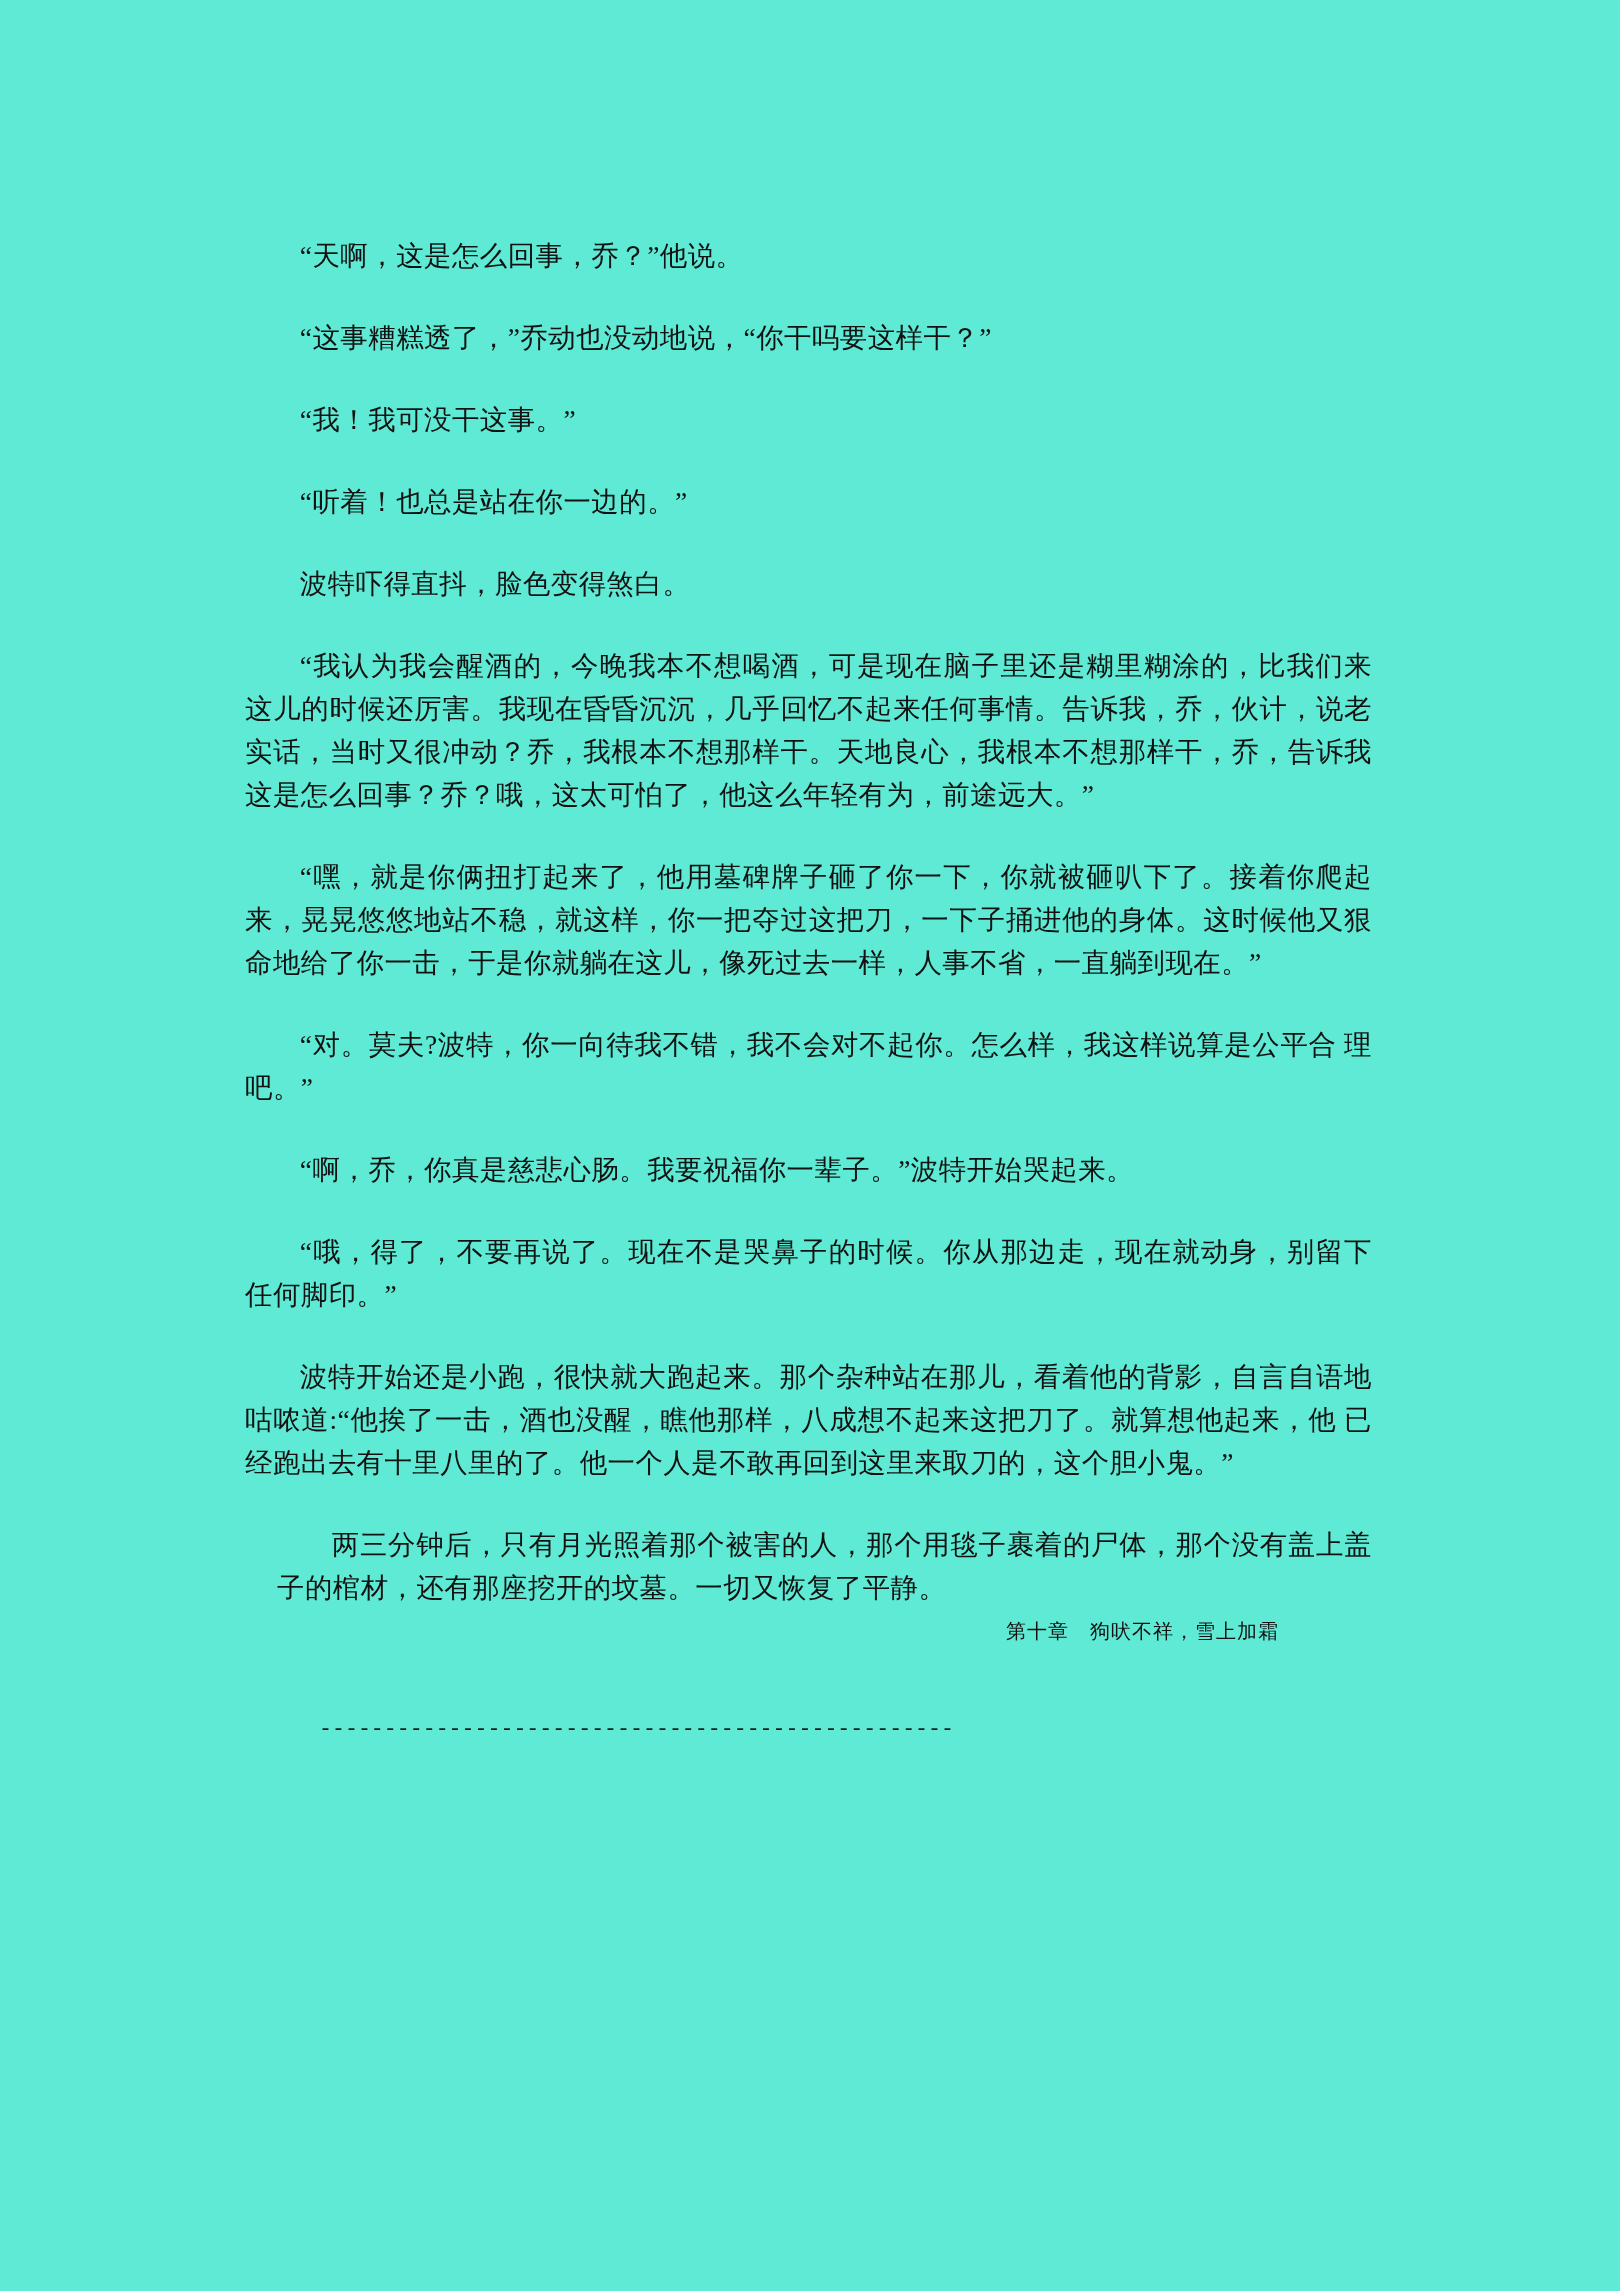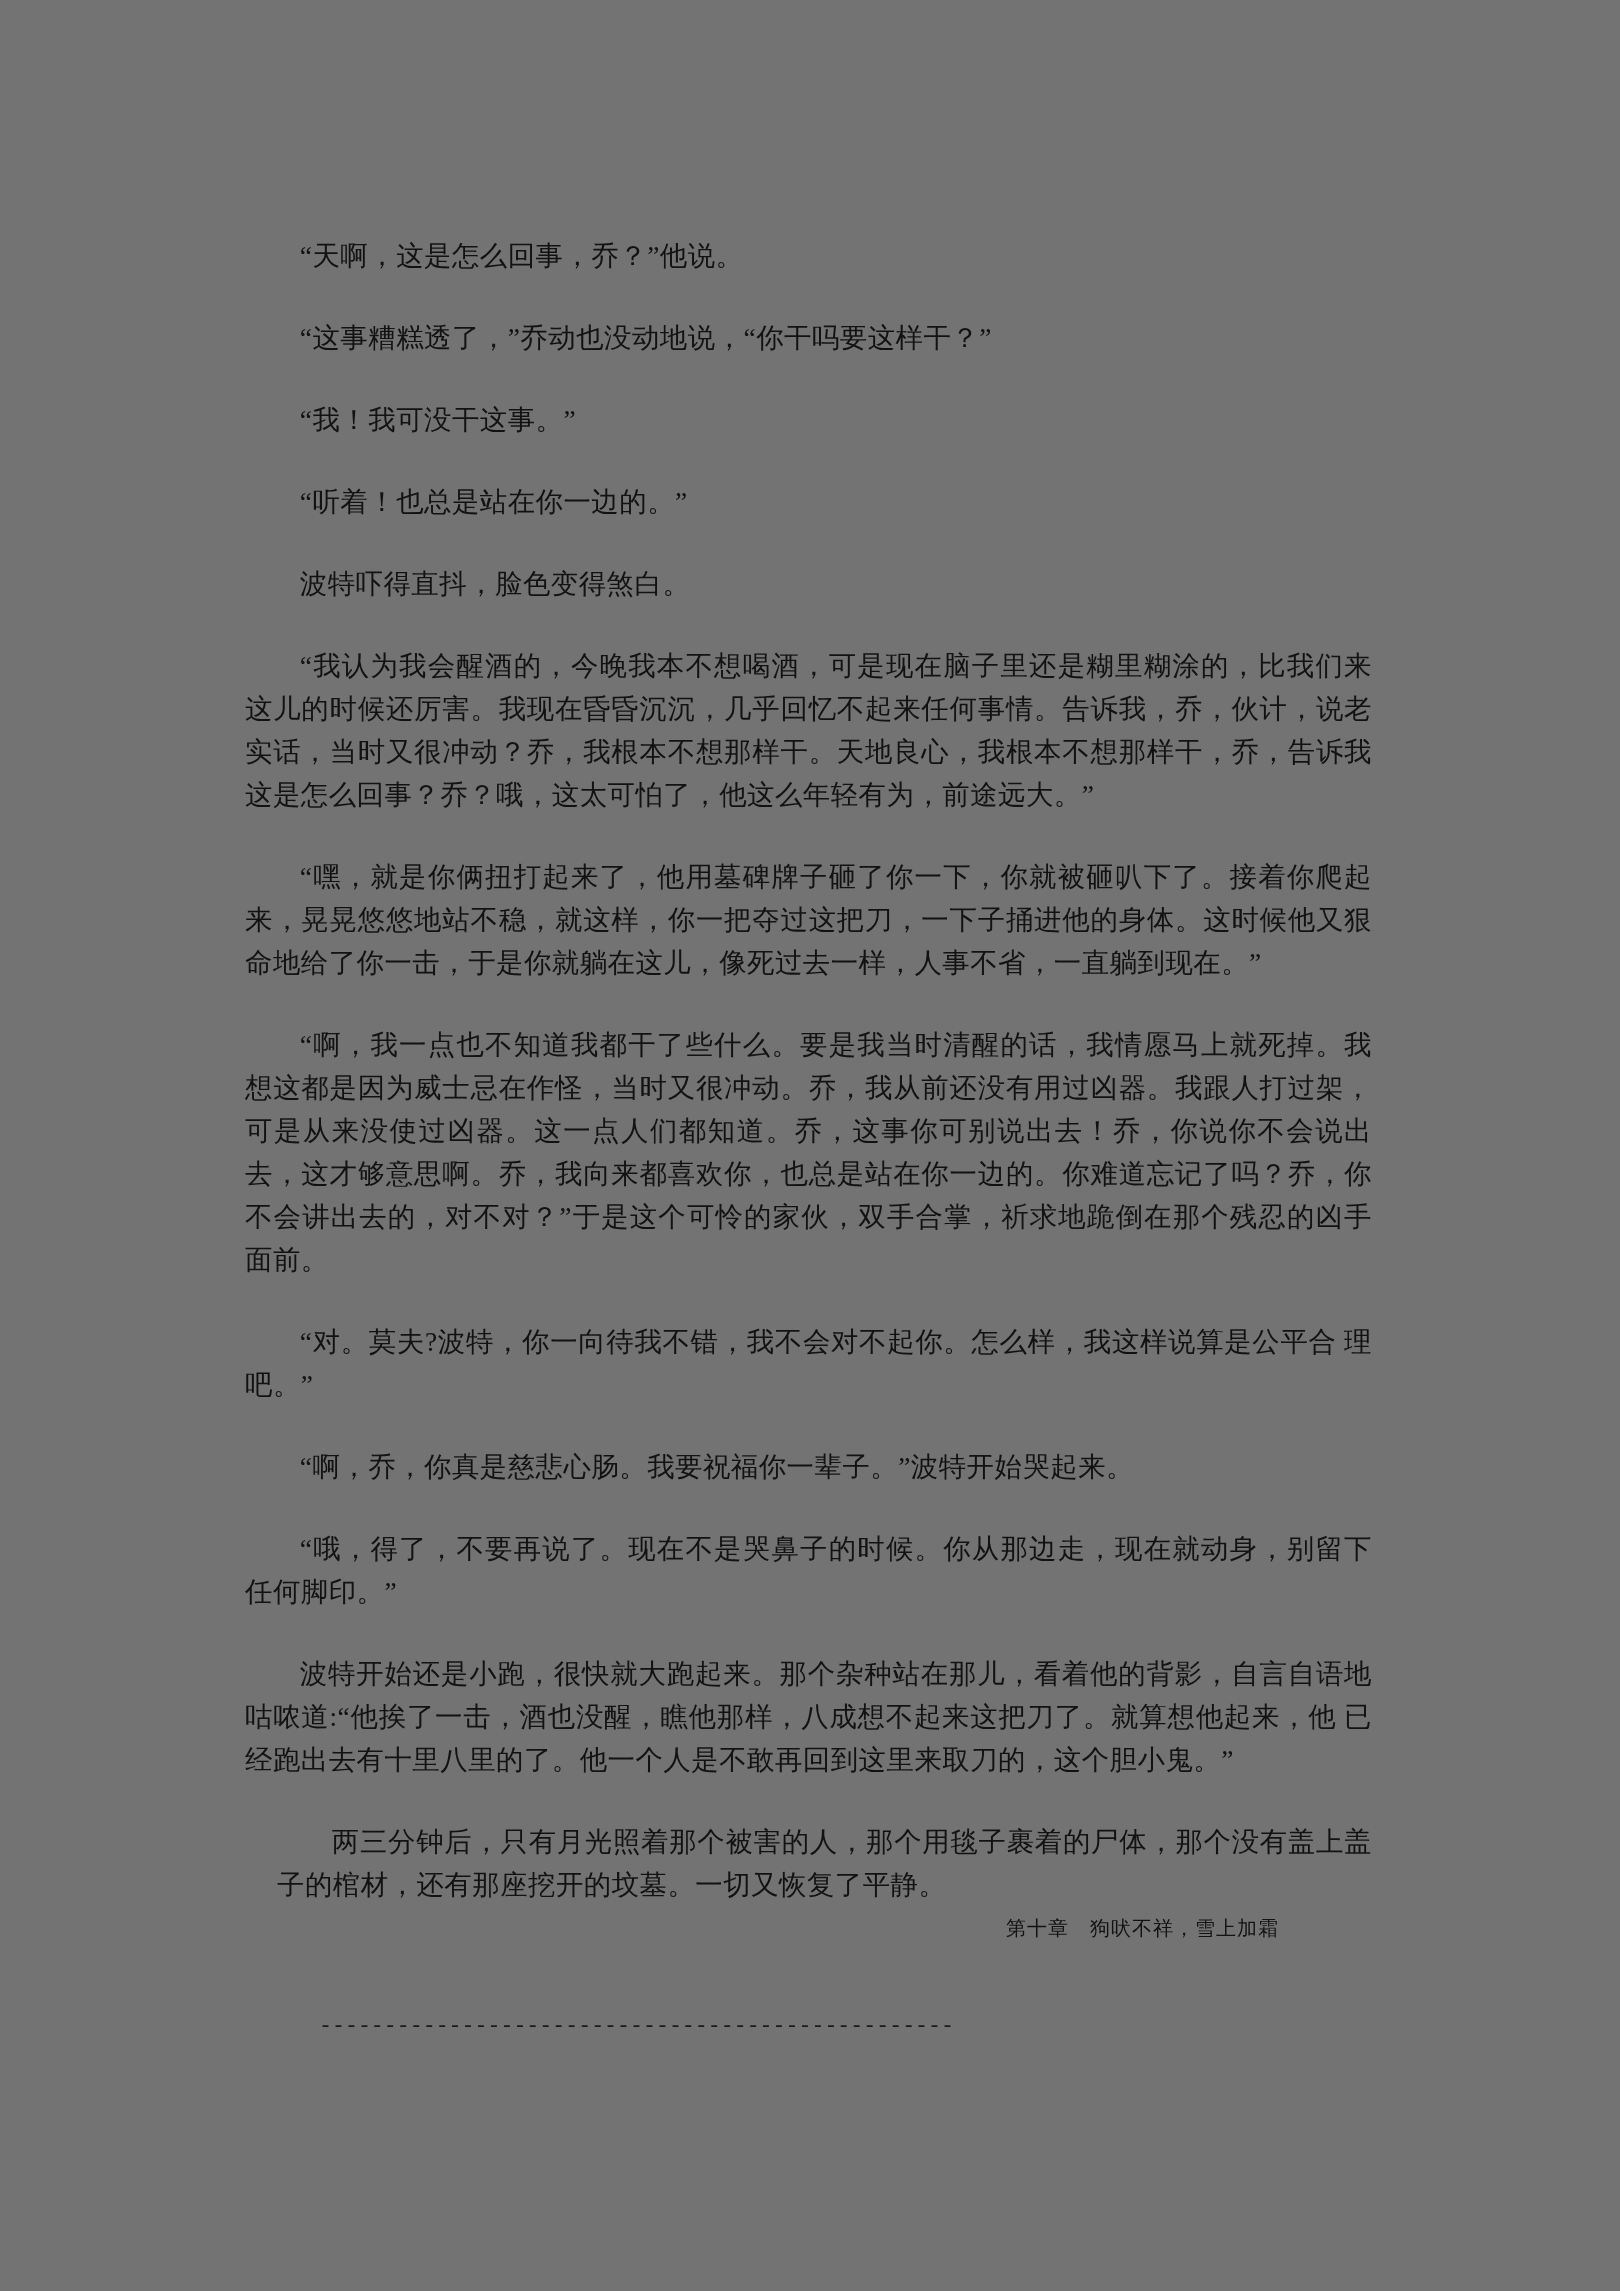--- a/index.html
+++ b/index.html
@@ -5,21 +5,21 @@
 <style>
   html, body {
     margin: 0;
     padding: 0;
     background: #ffffff;
   }
   .page {
     position: relative;
     width: 1620px;
     height: 2292px;
-    background: #737373;
+    background: #5eead4;
     color: #121212;
     overflow: hidden;
     box-sizing: border-box;
     padding: 235px 248px 0 245px;
     font-family: "Liberation Serif", "DejaVu Serif", serif;
   }
   .text-block {
     width: 1127px;
   }
   .para {
@@ -61,21 +61,20 @@
 
 <main class="page">
   <section class="text-block">
     <p class="para">“天啊，这是怎么回事，乔？”他说。</p>
     <p class="para">“这事糟糕透了，”乔动也没动地说，“你干吗要这样干？”</p>
     <p class="para">“我！我可没干这事。”</p>
     <p class="para">“听着！也总是站在你一边的。”</p>
     <p class="para">波特吓得直抖，脸色变得煞白。</p>
     <p class="para">“我认为我会醒酒的，今晚我本不想喝酒，可是现在脑子里还是糊里糊涂的，比我们来这儿的时候还厉害。我现在昏昏沉沉，几乎回忆不起来任何事情。告诉我，乔，伙计，说老实话，当时又很冲动？乔，我根本不想那样干。天地良心，我根本不想那样干，乔，告诉我这是怎么回事？乔？哦，这太可怕了，他这么年轻有为，前途远大。”</p>
     <p class="para">“嘿，就是你俩扭打起来了，他用墓碑牌子砸了你一下，你就被砸叭下了。接着你爬起来，晃晃悠悠地站不稳，就这样，你一把夺过这把刀，一下子捅进他的身体。这时候他又狠命地给了你一击，于是你就躺在这儿，像死过去一样，人事不省，一直躺到现在。”</p>
-    <p class="para">“啊，我一点也不知道我都干了些什么。要是我当时清醒的话，我情愿马上就死掉。我想这都是因为威士忌在作怪，当时又很冲动。乔，我从前还没有用过凶器。我跟人打过架，可是从来没使过凶器。这一点人们都知道。乔，这事你可别说出去！乔，你说你不会说出 去，这才够意思啊。乔，我向来都喜欢你，也总是站在你一边的。你难道忘记了吗？乔，你 不会讲出去的，对不对？”于是这个可怜的家伙，双手合掌，祈求地跪倒在那个残忍的凶手 面前。</p>
     <p class="para">“对。莫夫?波特，你一向待我不错，我不会对不起你。怎么样，我这样说算是公平合 理吧。”</p>
     <p class="para">“啊，乔，你真是慈悲心肠。我要祝福你一辈子。”波特开始哭起来。</p>
     <p class="para">“哦，得了，不要再说了。现在不是哭鼻子的时候。你从那边走，现在就动身，别留下任何脚印。”</p>
     <p class="para">波特开始还是小跑，很快就大跑起来。那个杂种站在那儿，看着他的背影，自言自语地咕哝道:“他挨了一击，酒也没醒，瞧他那样，八成想不起来这把刀了。就算想他起来，他 已经跑出去有十里八里的了。他一个人是不敢再回到这里来取刀的，这个胆小鬼。”</p>
     <p class="para no-gap">两三分钟后，只有月光照着那个被害的人，那个用毯子裹着的尸体，那个没有盖上盖子的棺材，还有那座挖开的坟墓。一切又恢复了平静。</p>
     <p class="chapter-heading">第十章　狗吠不祥，雪上加霜</p>
     <p class="separator">-------------------------------------------------</p>
   </section>
 </main>
 

